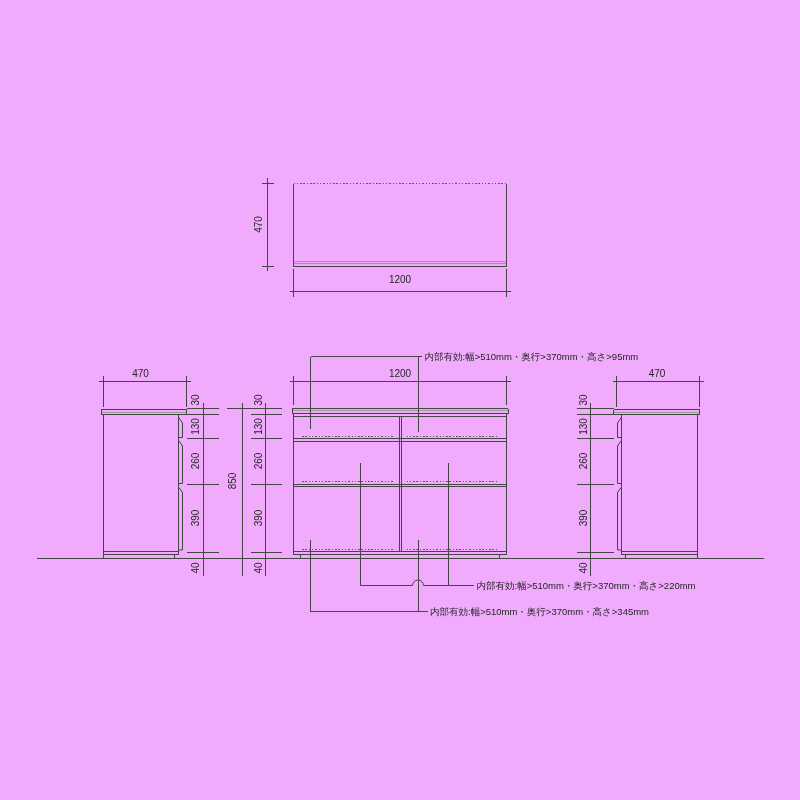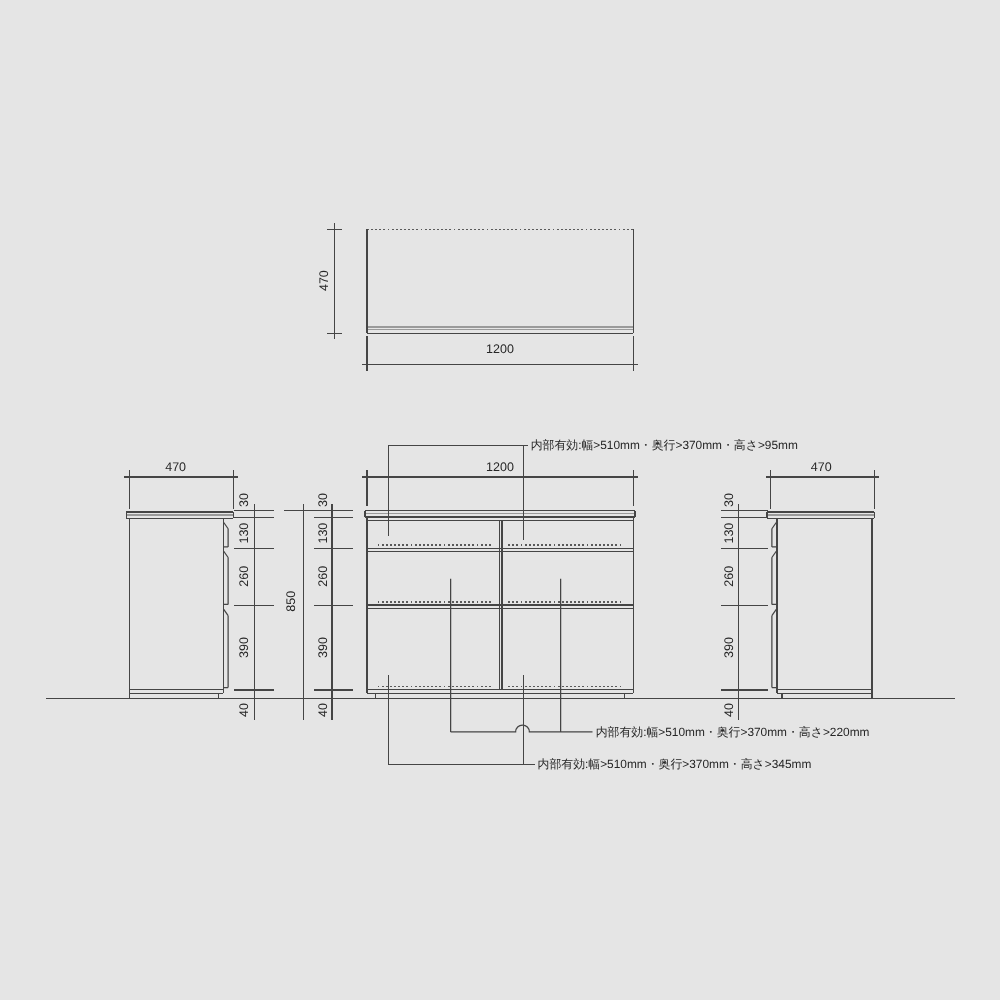--- a/index.html
+++ b/index.html
@@ -1,17 +1,17 @@
 <!DOCTYPE html>
 <html><head>
 <meta charset="utf-8">
 <style>
   html,body{margin:0;padding:0;background:#ffffff;}
   #canvas{
-    position:relative;width:800px;height:800px;background:#e5e5e5;overflow:hidden;
+    position:relative;width:800px;height:800px;background:#f0abfc;overflow:hidden;
     font-family:"Liberation Sans","DejaVu Sans",sans-serif;
   }
   svg text{
     font-family:"Liberation Sans","DejaVu Sans",sans-serif;
     fill:#262626;
   }
   .dim-label{font-size:10px;}
   .ann-label{font-size:9.5px;}
   .ln{stroke:#454545;stroke-width:1;fill:none;}
   .ln-light{stroke:#9a9a9a;stroke-width:1;fill:none;}

